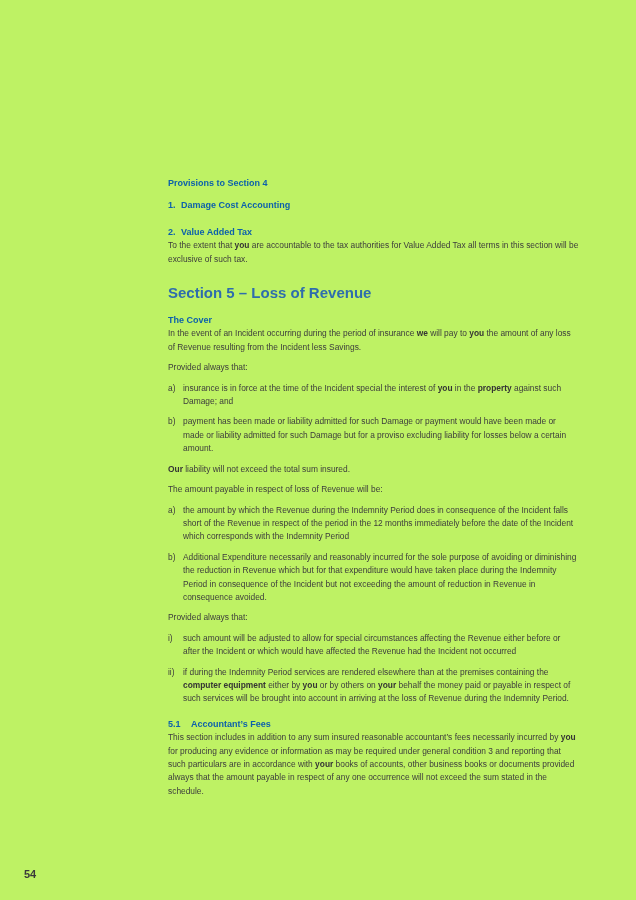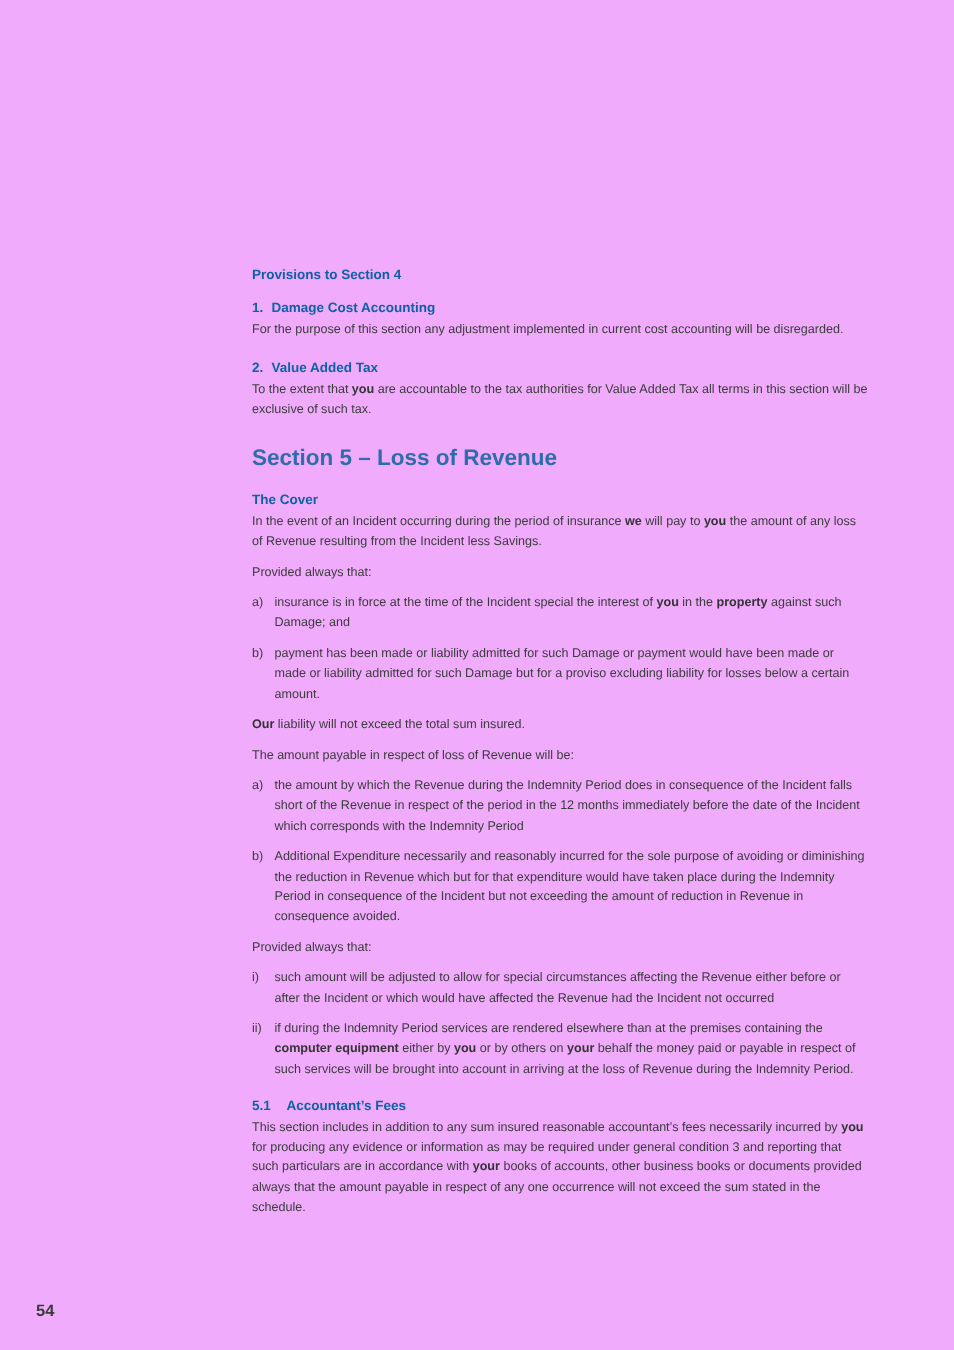--- a/index.html
+++ b/index.html
@@ -1,17 +1,17 @@
 <!DOCTYPE html>
 <html><head>
 <meta charset="utf-8">
 <style>
   html,body { margin:0; padding:0; background:#ffffff; }
   .page {
-    position:relative; width:636px; height:900px; background:#f0abfc;
+    position:relative; width:636px; height:900px; background:#bef264;
     font-family:"Liberation Sans", sans-serif; color:#3c3c3c; overflow:hidden;
   }
   .content {
     position:absolute; left:168px; top:177px; width:411px;
     font-size:8.4px; line-height:13.4px; letter-spacing:0;
   }
   .content p { margin:7px 0 0 0; }
   .content p.tight { margin-top:0; }
   b { font-weight:bold; color:#343434; }
 
@@ -41,21 +41,20 @@
 </style>
 </head>
 <body>
 
 <div class="page">
   <div class="content">
 
     <div class="h-small first">Provisions to Section 4</div>
 
     <div class="h-small after-title"><span class="num">1.</span><span>Damage Cost Accounting</span></div>
-    <p class="tight">For the purpose of this section any adjustment implemented in current cost accounting will be disregarded.</p>
 
     <div class="h-small"><span class="num">2.</span><span>Value Added Tax</span></div>
     <p class="tight"><span>To the extent that </span><b>you</b><span> are accountable to the tax authorities for Value Added Tax all terms in this section will be exclusive of such tax.</span></p>
 
     <div class="section-title">Section 5 – Loss of Revenue</div>
 
     <div class="h-small after-section">The Cover</div>
     <p class="tight"><span>In the event of an Incident occurring during the period of insurance </span><b>we</b><span> will pay to </span><b>you</b><span> the amount of any loss of Revenue resulting from the Incident less Savings.</span></p>
 
     <p>Provided always that:</p>

